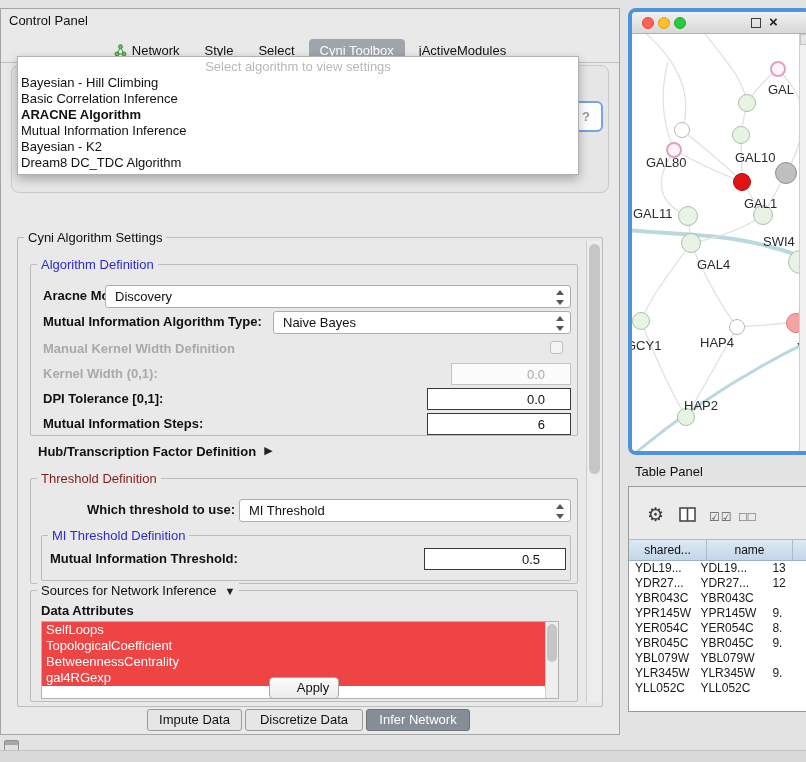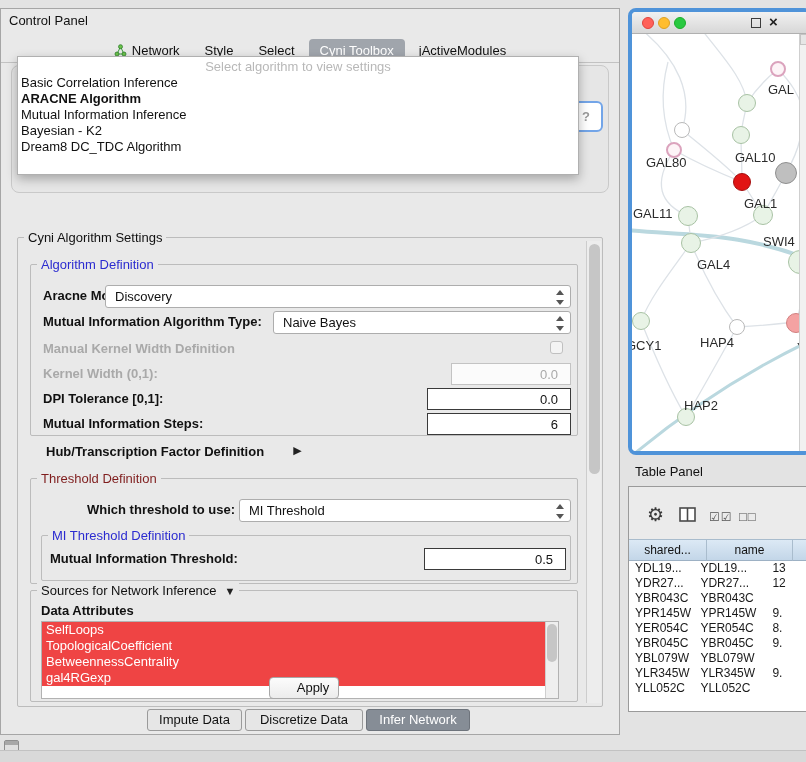--- a/index.html
+++ b/index.html
@@ -29,21 +29,21 @@
 
   .flabel { position:absolute; font-weight:bold; font-size:13px; white-space:nowrap; }
   .flabel.disabled { color:#a9a9a9; }
 
   .combo { position:absolute; background:#fff; border:1px solid #adadad; border-radius:3px; height:23px; display:flex; align-items:center; padding:0 24px 0 9px; font-size:13px; }
   .stepper { position:absolute; right:5px; top:4px; width:10px; height:15px; display:flex; flex-direction:column; align-items:center; justify-content:space-between; }
   .stepper i { width:0; height:0; border-left:4px solid transparent; border-right:4px solid transparent; }
   .stepper .up { border-bottom:5px solid #555; }
   .stepper .dn { border-top:5px solid #555; }
 
-  .num { position:absolute; height:22px; border:1px solid #3a3a3a; background:#fff; text-align:right; padding:0 12px; font-size:13px; font-family:"Liberation Sans", sans-serif; color:#111; }
+  .num { position:absolute; height:22px; border:1px solid #3a3a3a; background:#fff; text-align:right; padding:0 25px; font-size:13px; font-family:"Liberation Sans", sans-serif; color:#111; }
   .num.disabled { border:1px solid #c3c3c3; color:#a9a9a9; background:#fbfbfb; }
 
   .checkbox { position:absolute; width:13px; height:13px; background:#f4f4f4; border:1px solid #c0c0c0; border-radius:3px; }
 
   .arrow-glyph { font-size:11px; color:#222; margin-left:8px; }
 
   .attr-list { position:absolute; background:#fff; border:1px solid #b2b2b2; overflow:hidden; }
   .attr-item { height:16px; line-height:16px; padding-left:4px; background:#ef4444; color:#fff; font-size:13px; width:calc(100% - 13px); white-space:nowrap; }
   .list-scroll { position:absolute; right:0; top:0; bottom:0; width:13px; background:#efefef; border-left:1px solid #cfcfcf; }
   .list-scroll .thumb { position:absolute; left:1px; top:2px; width:10px; height:38px; background:#c6c6c6; border-radius:5px; }
@@ -129,20 +129,21 @@
           <span>jActiveModules</span>
         </div>
     </div>
 
     <div class="algo-area">
       <div class="help-btn"><span>?</span></div>
     </div>
 
     <div class="popup">
       <div class="pp-ph">Select algorithm to view settings</div>
+      <div class="pp-item">Bayesian - Hill Climbing</div>
       <div class="pp-item">Basic Correlation Inference</div>
       <div class="pp-item pp-sel">ARACNE Algorithm</div>
       <div class="pp-item">Mutual Information Inference</div>
       <div class="pp-item">Bayesian - K2</div>
       <div class="pp-item">Dream8 DC_TDC Algorithm</div>
     </div>
 
     <div class="group" style="left:16px; top:184px; width:586px; height:470px;margin-top:44px;">
       <span class="legend">Cyni Algorithm Settings</span>
 
@@ -173,21 +174,21 @@
         <span class="flabel disabled" style="left:12px; top:101px;">Kernel Width (0,1):</span>
         <input class="num disabled" style="left: 420px; top: 98px; width: 120px;" value="0.0">
 
         <span class="flabel" style="left:12px; top:126px;">DPI Tolerance [0,1]:</span>
         <input class="num" style="left: 396px; top: 123px; width: 144px;" value="0.0">
 
         <span class="flabel" style="left:12px; top:151px;">Mutual Information Steps:</span>
         <input class="num" style="left: 396px; top: 148px; width: 144px;" value="6">
       </div>
 
-      <div style="position:absolute; left:28px; top:206px; display:flex; align-items:flex-start;gap:21px;">
+      <div style="position:absolute; left:20px; top:206px; display:flex; align-items:flex-start;">
         <span class="flabel" style="position:static;">Hub/Transcription Factor Definition</span>
         <span class="arrow-glyph">▶</span>
       </div>
 
       <div class="group" style="left:12px; top:240px; width:548px; height:106px;">
         <span class="legend green">Threshold Definition</span>
 
         <span class="flabel" style="left:56px; top:23px;">Which threshold to use:</span>
         <div class="combo" style="left:208px; top:20px; width:332px;">
           <span>MI Threshold</span>

